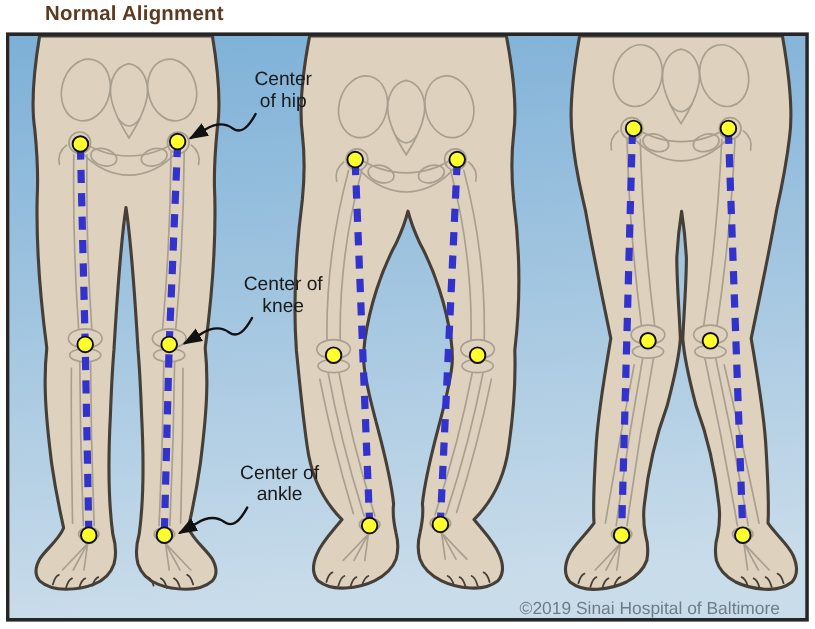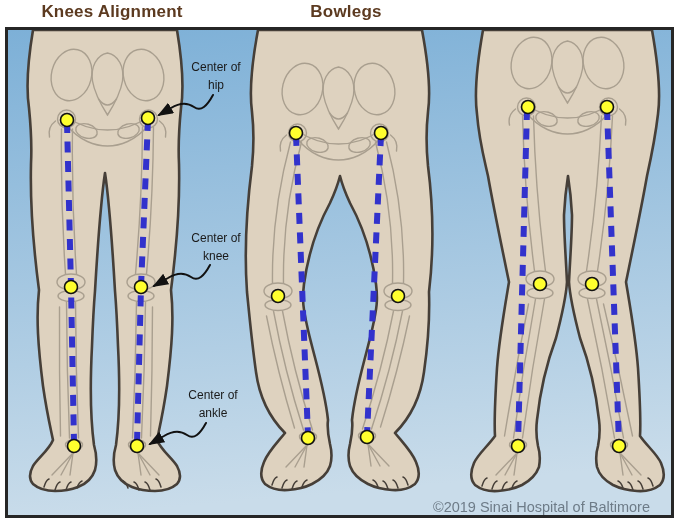--- a/index.html
+++ b/index.html
@@ -32,35 +32,35 @@
     fill:none;stroke:var(--alignment-line,#3232cc);
     stroke-width:6;stroke-dasharray:11 8.5;stroke-linecap:butt;
   }
   .marker-dot{
     fill:var(--marker-fill,#ffff2e);
     stroke:var(--marker-outline,#111111);
     stroke-width:1.6;
   }
   .arrow{fill:none;stroke:#111111;stroke-width:2;stroke-linecap:round;}
   .anno{
-    position:absolute;font-size:12px;line-height:18px;text-align:center;
+    position:absolute;font-size:16px;line-height:18px;text-align:center;
     color:var(--annotation-text,#1a1a1a);
+    padding-left:20px;
   }
   .copyright-text{
     font-size:14.5px;fill:var(--copyright-text,#6e7c88);
     font-family:"Liberation Sans", sans-serif;
   }
 </style>
 </head>
 <body>
 
 <div class="stage">
 
-  <div class="panel-title" style="left:112px">Knees Alignment</div>
-  <div class="panel-title" style="left:346px">Bowlegs</div>
+  <div class="panel-title" style="left:112px">Normal Alignment</div>
 
   <div class="canvas">
     <svg width="663" height="485" viewBox="8 30 663 485" xmlns="http://www.w3.org/2000/svg">
       <defs>
         <linearGradient id="bgGrad" x1="0" y1="0" x2="0.12" y2="1">
           <stop offset="0" style="stop-color:var(--background-top,#7db0d7)"></stop>
           <stop offset="1" style="stop-color:var(--background-bottom,#c9dcea)"></stop>
         </linearGradient>
         <marker id="arrowhead" markerWidth="9" markerHeight="8" refX="7" refY="3" orient="auto">
           <path d="M0,0 L8,3 L0,6 Z" fill="#111111"></path>

